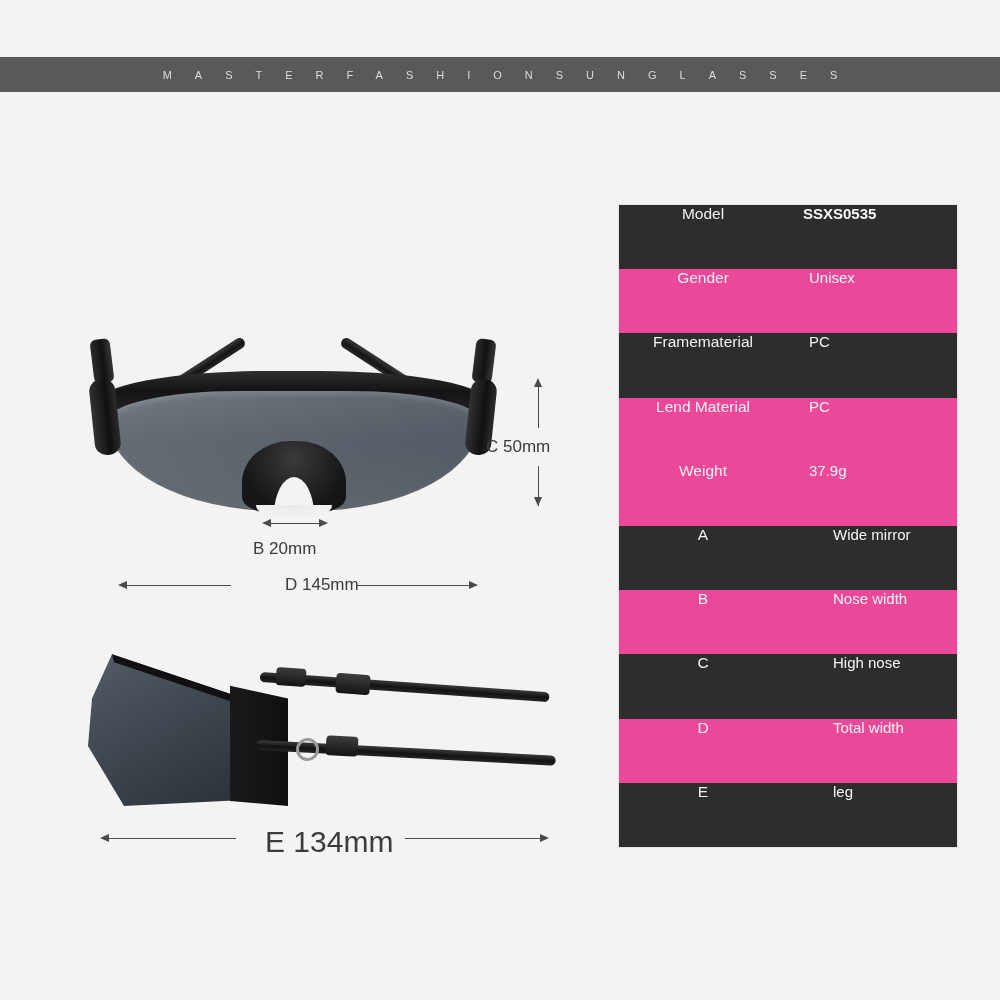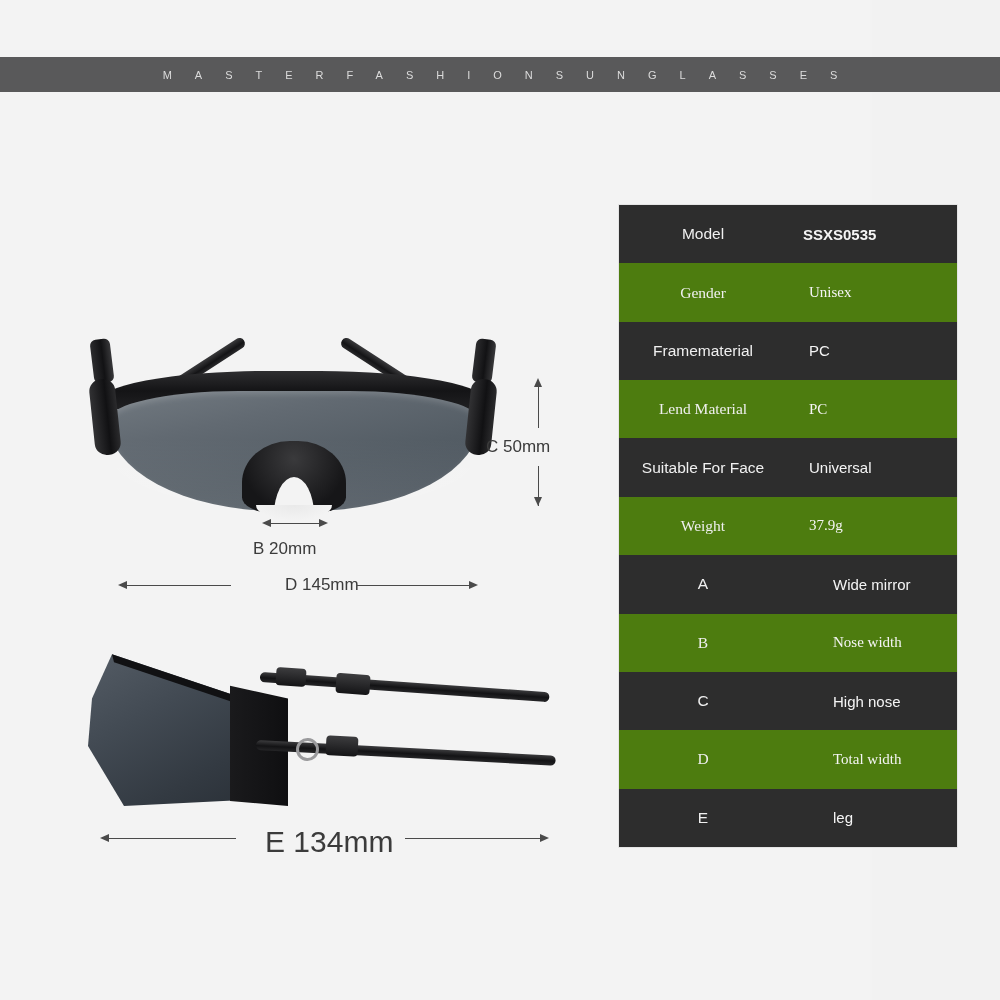--- a/index.html
+++ b/index.html
@@ -278,25 +278,24 @@
     top: 205px;
     width: 338px;
     height: 642px;
     background: #2d2d2d;
     display: flex;
     flex-direction: column;
     box-shadow: 0 0 0 1px #e4e4e4;
   }
   .spec-row {
     display: flex;
-    align-items: center;
     flex: 1 1 auto;
   }
   .spec-row.odd { background: #2d2d2d; }
-  .spec-row.even { background: #4d7c0f; font-family: Liberation Serif, serif; }
+  .spec-row.even { background: #ec4899; }
   .spec-key {
     width: 168px;
     text-align: center;
     color: #f0f0f0;
     font-size: 15.5px;
   }
   .spec-val {
     flex: 1;
     color: #f5f5f5;
     font-size: 15px;
@@ -374,24 +373,20 @@
       <div class="spec-val">Unisex</div>
     </div>
     <div class="spec-row odd">
       <div class="spec-key">Framematerial</div>
       <div class="spec-val">PC</div>
     </div>
     <div class="spec-row even">
       <div class="spec-key">Lend Material</div>
       <div class="spec-val">PC</div>
     </div>
-    <div class="spec-row odd">
-      <div class="spec-key">Suitable For Face</div>
-      <div class="spec-val">Universal</div>
-    </div>
     <div class="spec-row even">
       <div class="spec-key">Weight</div>
       <div class="spec-val">37.9g</div>
     </div>
     <div class="spec-row odd">
       <div class="spec-key">A</div>
       <div class="spec-val shift">Wide mirror</div>
     </div>
     <div class="spec-row even">
       <div class="spec-key">B</div>

